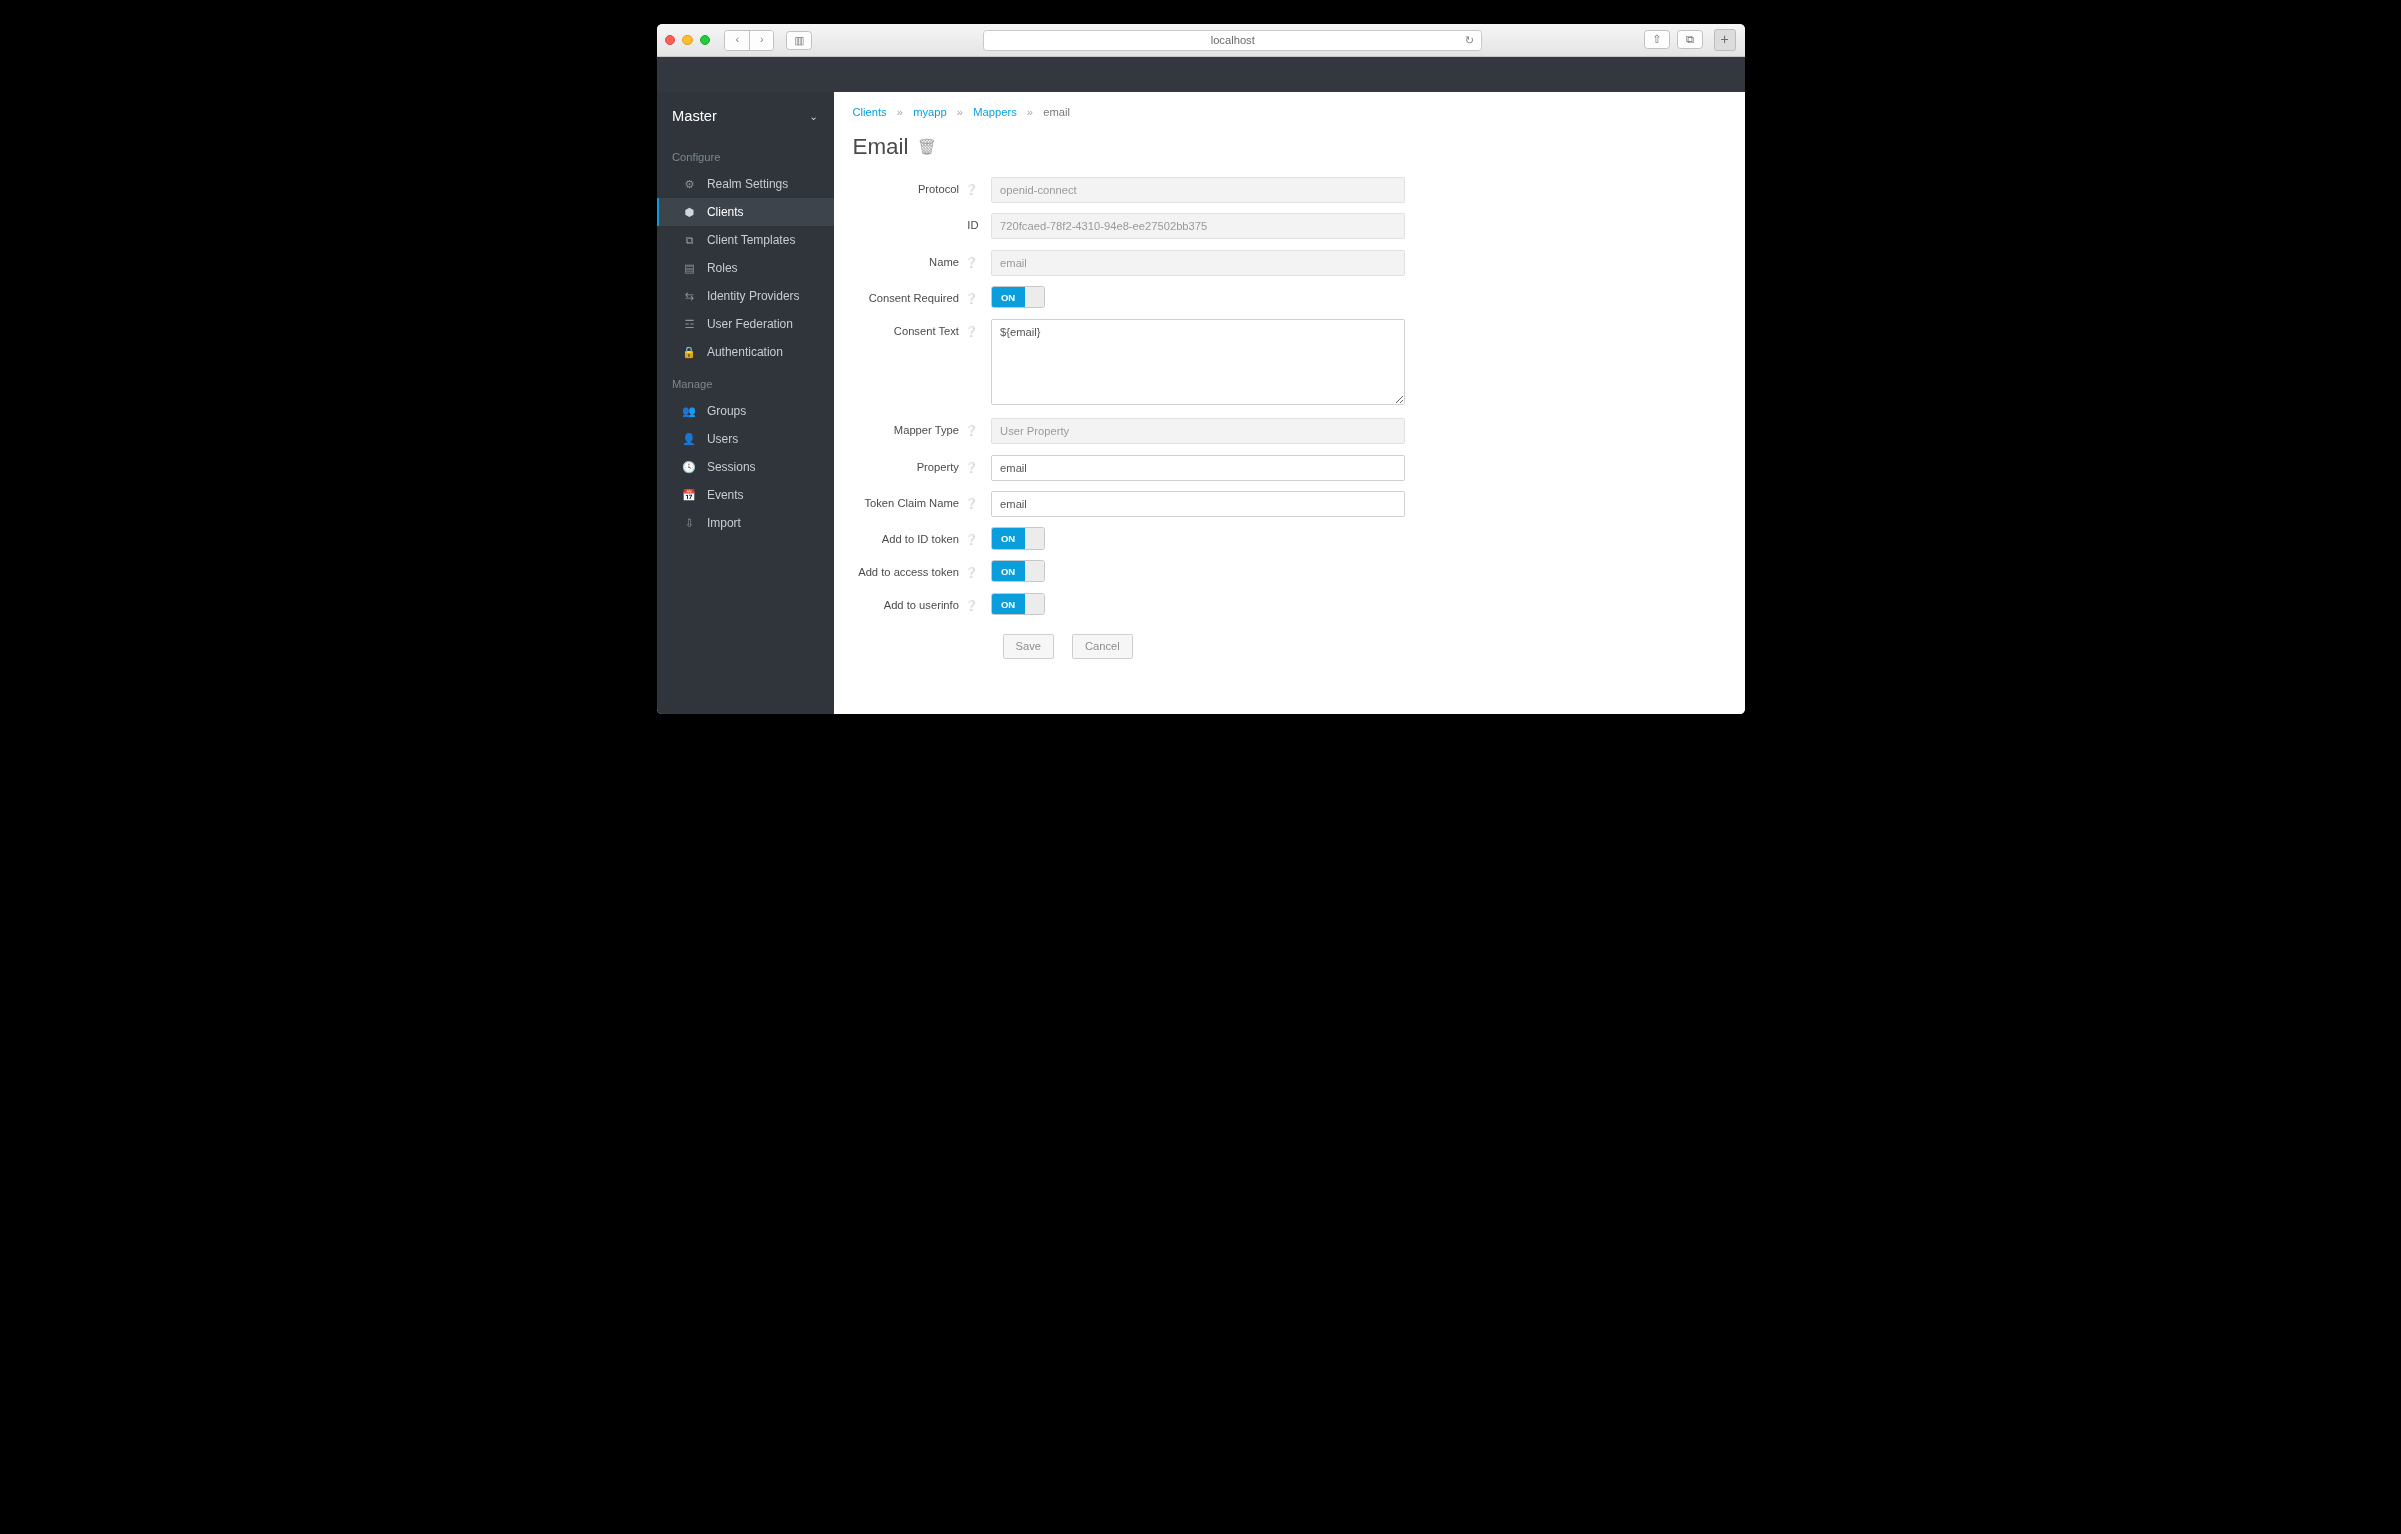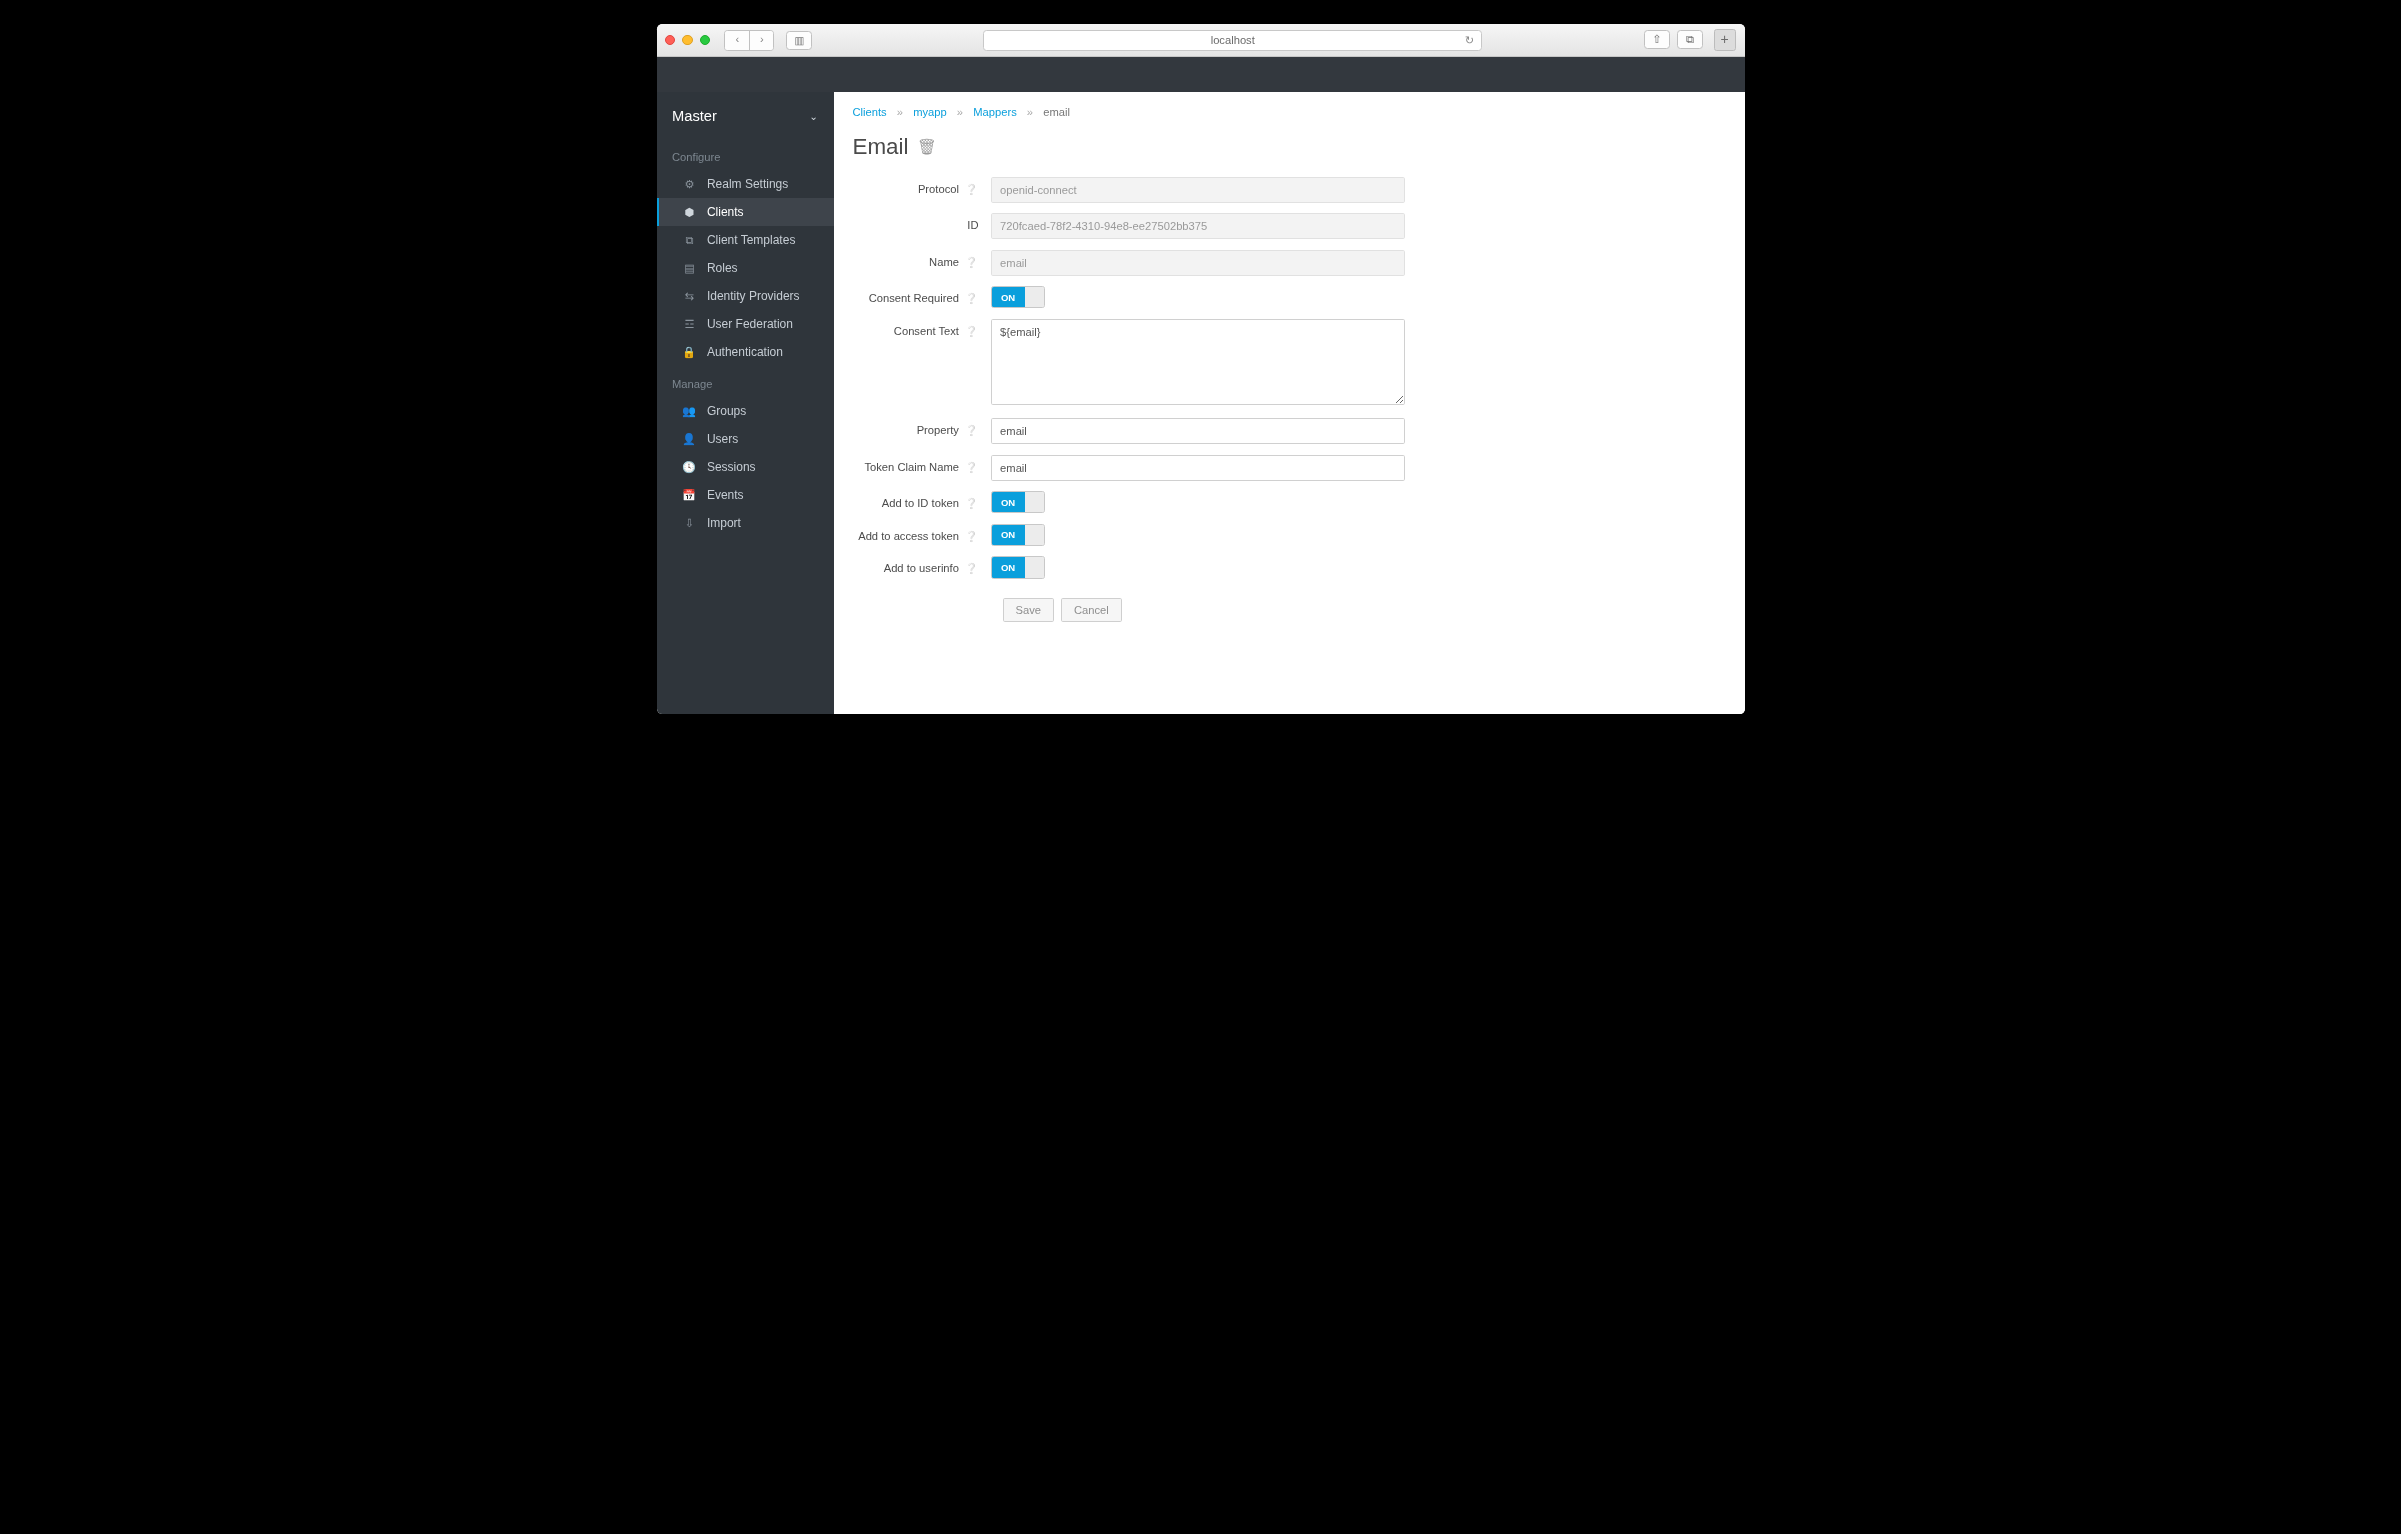--- a/index.html
+++ b/index.html
@@ -124,21 +124,21 @@
   .toggle .on {
     flex:0 0 33px; background:#0a9fdc; color:#fff; font-size:9.5px; font-weight:700;
     display:flex; align-items:center; justify-content:center;
   }
   .toggle .off { flex:1; background:#ececec; }
   select.native {
     width:79px; height:19px; font-size:10.4px;
     border:0.9px solid #2f6fd0; border-radius:3.5px;
     background:#fff; color:#333; padding-left:3.5px;
   }
-  .actions { margin-left:150px; margin-top:19px; display:flex; gap:7px; }
+  .actions { margin-left:150px; margin-top:19px; display:flex; gap:18px; }
   .btn {
     padding:5.2px 12px; font-size:11.2px; border:0.9px solid #cfcfcf;
     background:#f6f6f6; color:#8f8f8f; border-radius:1.7px; cursor:pointer;
   }
   .scrollhint {
     position:absolute; right:0; top:0; width:6px; height:100%;
     background:transparent;
   }
 </style>
 </head>
@@ -287,20 +287,26 @@
               <div class="off"></div>
             </div>
           </div>
         </div>
 
         <div class="row">
           <label><span>Consent Text</span> <span class="help">❔</span></label>
           <div class="field"><textarea style="">${email}</textarea></div>
         </div>
 
+        <div class="row">
+          <label><span>Mapper Type</span> <span class="help">❔</span></label>
+          <div class="field">
+              <div class="readonly">User Property</div>
+            </div>
+        </div>
 
         <div class="row">
           <label><span>Property</span> <span class="help">❔</span></label>
           <div class="field"><input type="text" value="email" style=""></div>
         </div>
 
         <div class="row">
           <label><span>Token Claim Name</span> <span class="help">❔</span></label>
           <div class="field"><input type="text" value="email" style=""></div>
         </div>

